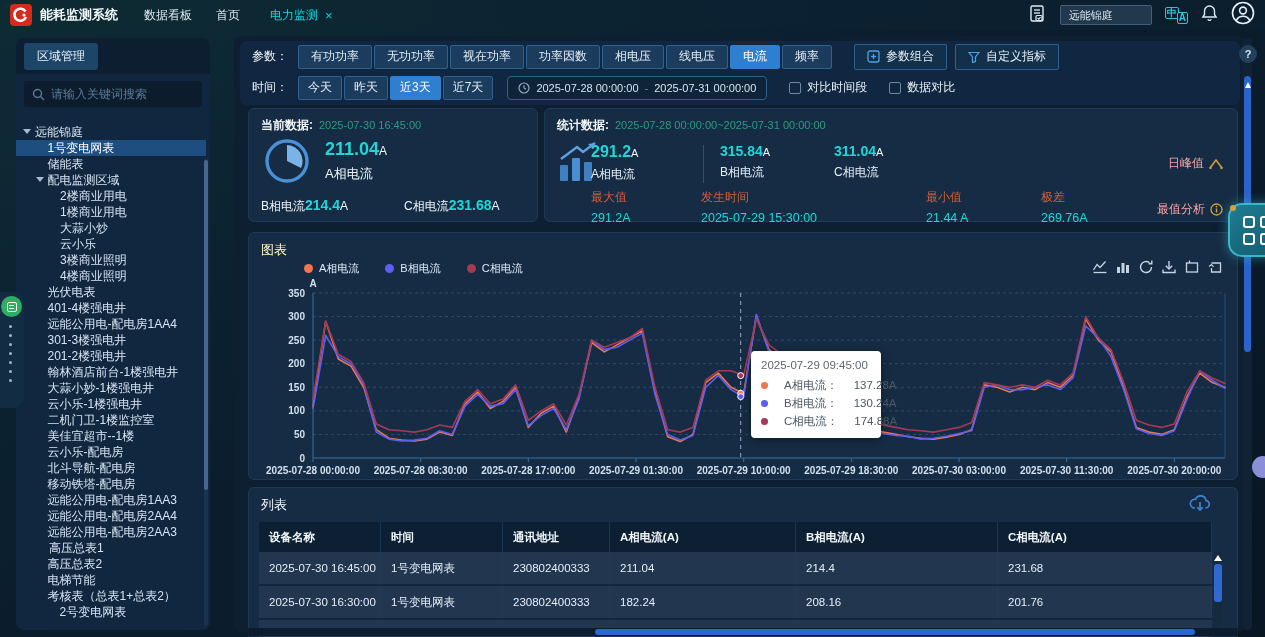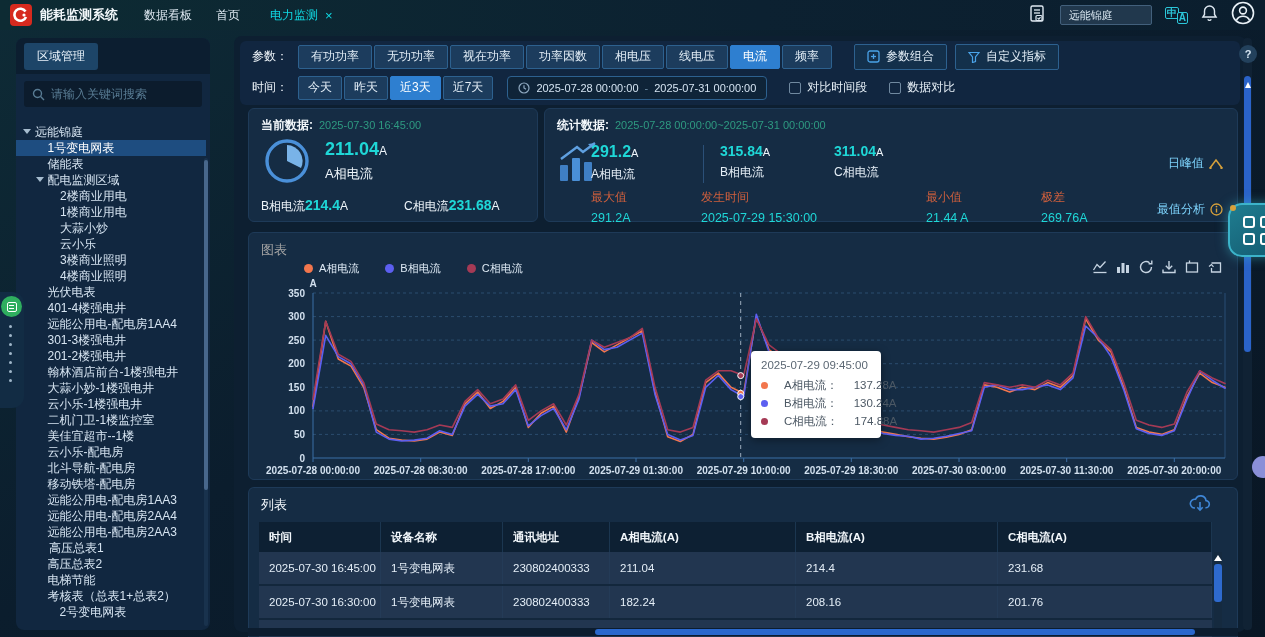--- a/index.html
+++ b/index.html
@@ -74,26 +74,26 @@
   .stat-icon{position:absolute;left:12px;top:32px;}
   .phases{position:absolute;left:46px;top:34px;display:flex;align-items:flex-start;}
   .phase .pv{font-size:14px;font-weight:bold;color:#1fd7d7;white-space:nowrap;}
   .phase:first-child .pv{font-size:16px;}
   .phase .pu{font-size:11px;color:#eef5fa;font-weight:normal;}
   .phase .pl{font-size:12px;color:#e6eff7;margin-top:5px;}
   .phase-div{width:1px;height:38px;background:#2b5078;margin:2px 16px 0 16px;}
   .metric{position:absolute;top:80px;}
   .metric .ml{font-size:12px;color:#cf5f3d;}
   .metric .mv{font-size:12.5px;color:#1fd7d7;margin-top:5px;white-space:nowrap;}
-  .gold{color:#7dd3fc;}
+  .gold{color:#fca5a5;}
   .daily-peak{position:absolute;right:14px;top:46px;font-size:12px;display:flex;align-items:center;gap:5px;cursor:pointer;}
   .extreme{position:absolute;right:14px;top:92px;font-size:12px;display:flex;align-items:center;gap:5px;cursor:pointer;}
   
   .chartp{left:248px;top:232px;width:990px;height:248px;}
-  .chart-title{position:absolute;left:12px;top:8px;font-size:13px;color:#a3a3a3;}
+  .chart-title{position:absolute;left:12px;top:8px;font-size:13px;color:#fef9c3;}
   .legend{position:absolute;left:55px;top:28px;display:flex;gap:26px;}
   .legend-item{display:flex;align-items:center;gap:6px;font-size:11px;color:#dde9f4;cursor:pointer;}
   .legend-item .dot{width:9px;height:9px;border-radius:50%;}
   .cht-tools{position:absolute;right:14px;top:26px;display:flex;gap:7px;}
   .cht-tools svg{cursor:pointer;}
   .plot-wrap{position:absolute;left:0;top:46px;width:990px;height:200px;}
   .grid-line{stroke:#2b4d6e;stroke-width:1;stroke-dasharray:3,3;}
   .axis-line{stroke:#3a6ea5;stroke-width:1;}
   .ytick{fill:#d2e0ee;font-size:10px;font-weight:bold;font-family:"Liberation Sans",sans-serif;}
   .xtick{fill:#d2e0ee;font-size:10px;font-weight:bold;font-family:"Liberation Sans",sans-serif;}
@@ -577,22 +577,22 @@
     <div class="list-title">列表</div>
     <span class="dl-icon">
       <svg width="22" height="20" viewBox="0 0 22 20">
           <path d="M6 15 a4.4 4.4 0 1 1 .6-8.7 a5.4 5.4 0 0 1 10.4 1.3 a3.6 3.6 0 0 1-.6 7.2" fill="none" stroke="#3f86d6" stroke-width="1.6"></path>
           <line x1="11" y1="9" x2="11" y2="17" stroke="#3f86d6" stroke-width="1.6"></line>
           <path d="M8.3 14.2 L11 17 l2.7-2.8" fill="none" stroke="#3f86d6" stroke-width="1.6"></path>
         </svg>
     </span>
     <div class="tbl">
       <div class="trow" id="thead">
+          <div class="th" style="width: 122px;">设备名称</div>
           <div class="th" style="width: 122px;">时间</div>
-          <div class="th" style="width: 122px;">设备名称</div>
           <div class="th" style="width: 107px;">通讯地址</div>
           <div class="th" style="width: 186px;">A相电流(A)</div>
           <div class="th" style="width: 202px;">B相电流(A)</div>
           <div class="th" style="width: 214px;">C相电流(A)</div>
         </div>
       <div id="tbody">
           <div class="trow brow">
             <div class="td" style="width: 122px;">2025-07-30 16:45:00</div>
             <div class="td" style="width: 122px;">1号变电网表</div>
             <div class="td" style="width: 107px;">230802400333</div>

